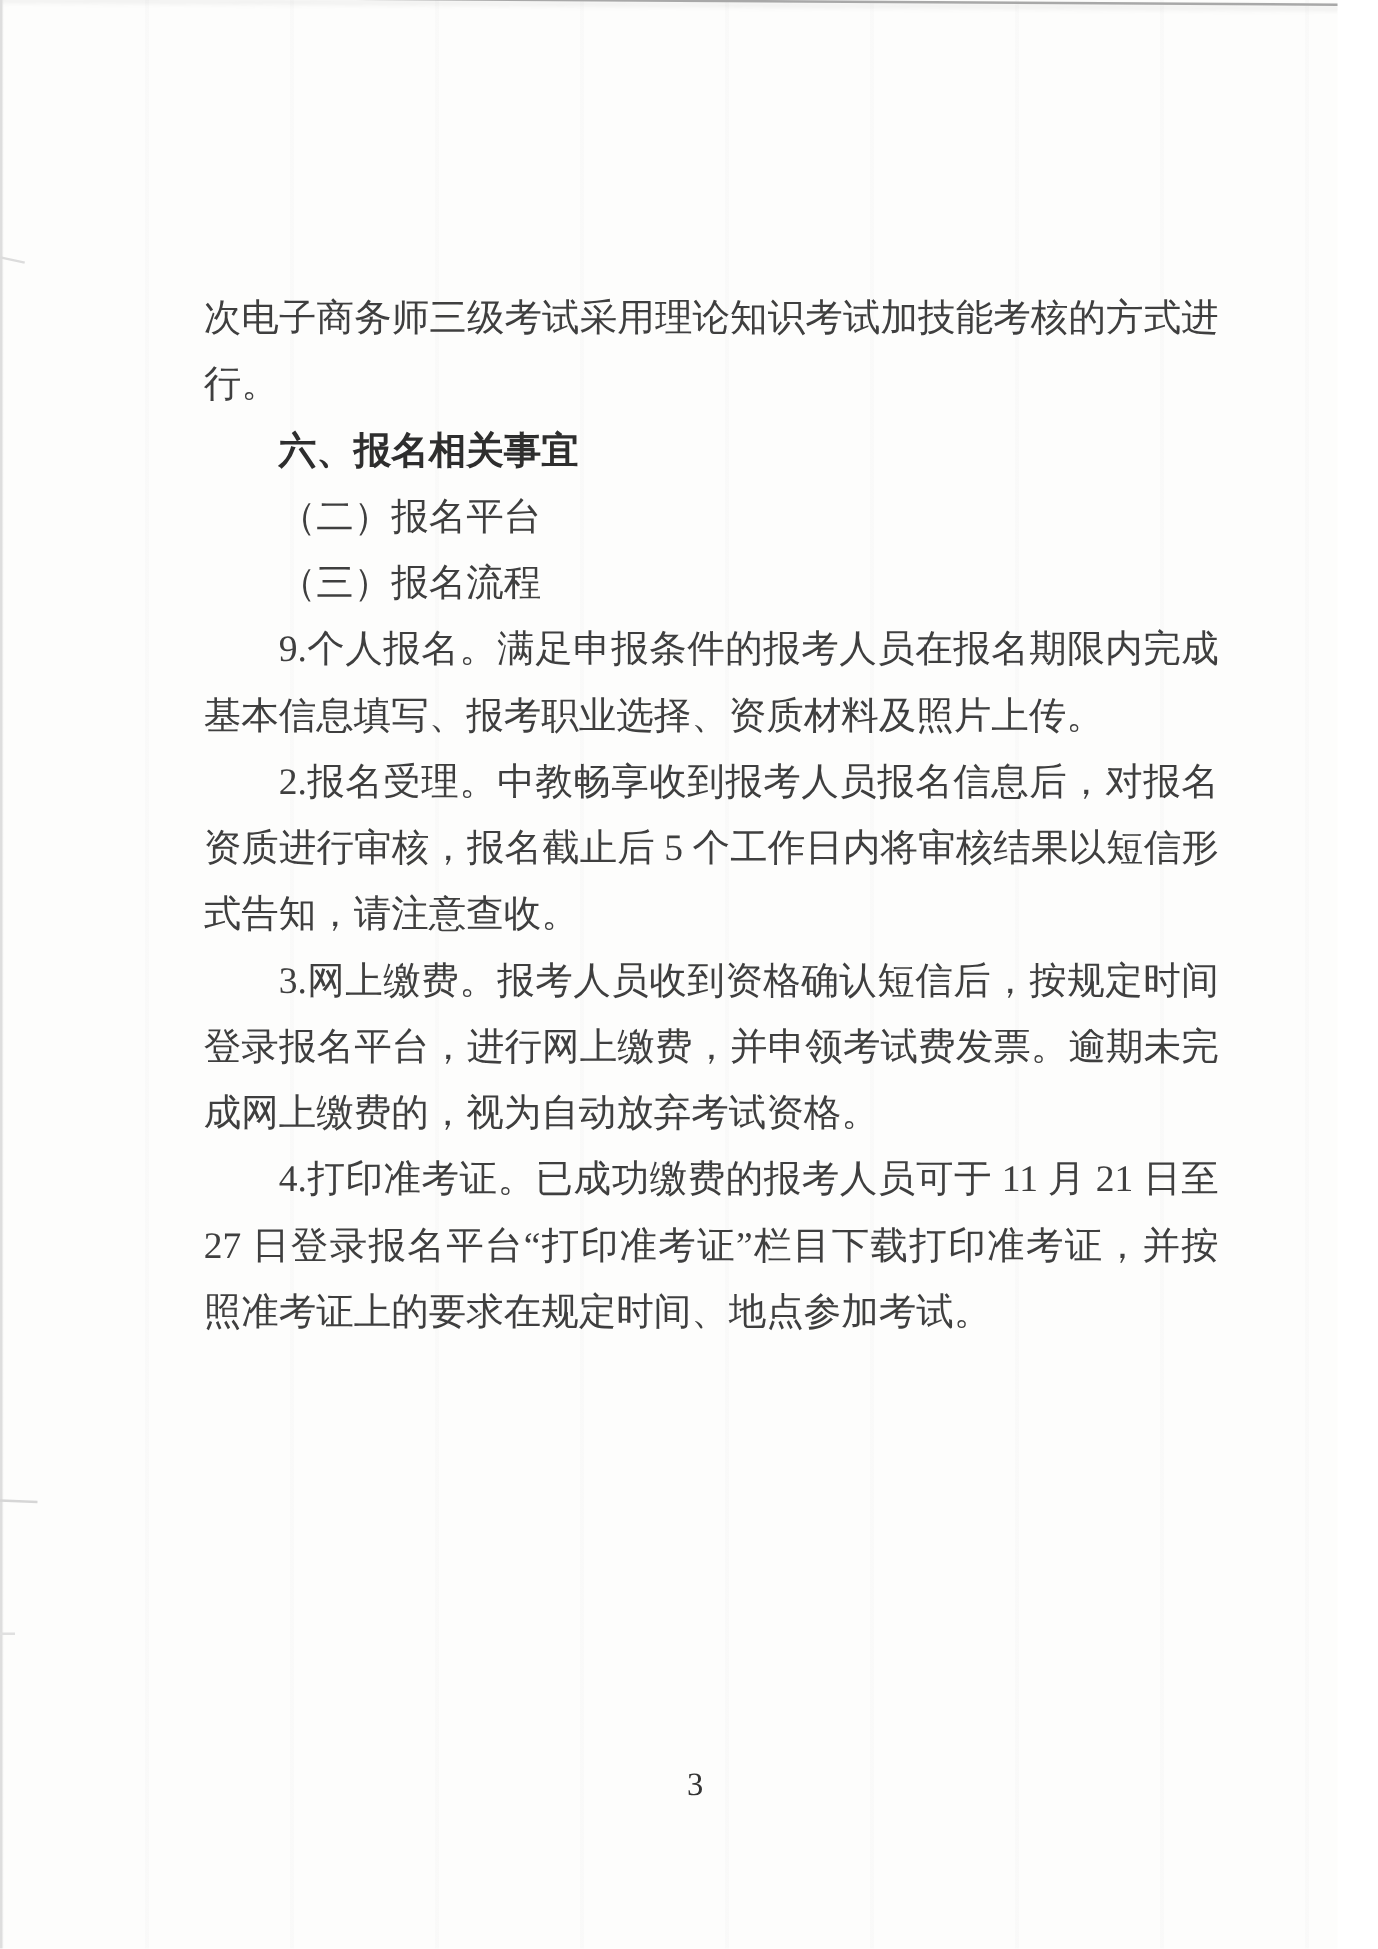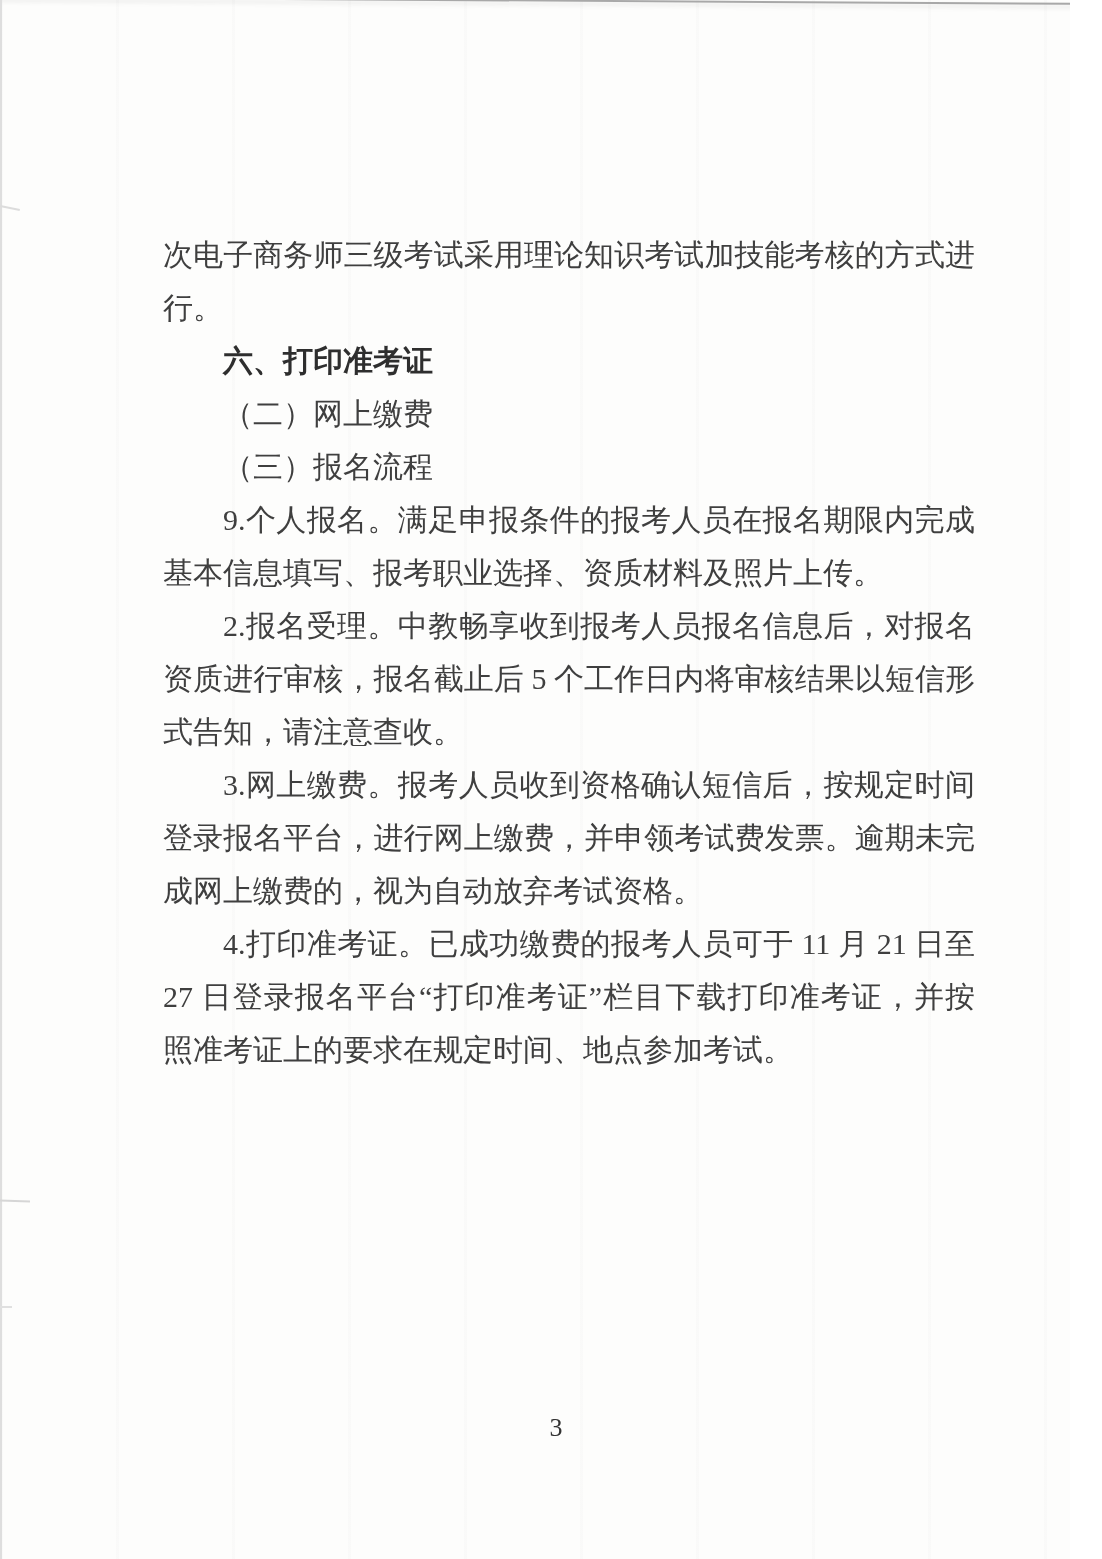--- a/index.html
+++ b/index.html
@@ -79,25 +79,25 @@
 
   <div class="artifact edge-top"></div>
   <div class="artifact edge-left"></div>
   <div class="artifact tick-a"></div>
   <div class="artifact tick-b"></div>
   <div class="artifact tick-c"></div>
 
   <main class="content">
     <p>次电子商务师三级考试采用理论知识考试加技能考核的方式进行。</p>
 
-    <p class="indent heading">六、打印准考证</p>
+    <p class="indent heading">六、报名相关事宜</p>
 
 
 
-    <p class="indent">（二）网上缴费</p>
+    <p class="indent">（二）报名平台</p>
 
 
     <p class="indent">（三）报名流程</p>
 
     <p class="indent">9.个人报名。满足申报条件的报考人员在报名期限内完成基本信息填写、报考职业选择、资质材料及照片上传。</p>
 
     <p class="indent">2.报名受理。中教畅享收到报考人员报名信息后，对报名资质进行审核，报名截止后 5 个工作日内将审核结果以短信形式告知，请注意查收。</p>
 
     <p class="indent">3.网上缴费。报考人员收到资格确认短信后，按规定时间登录报名平台，进行网上缴费，并申领考试费发票。逾期未完成网上缴费的，视为自动放弃考试资格。</p>
 

